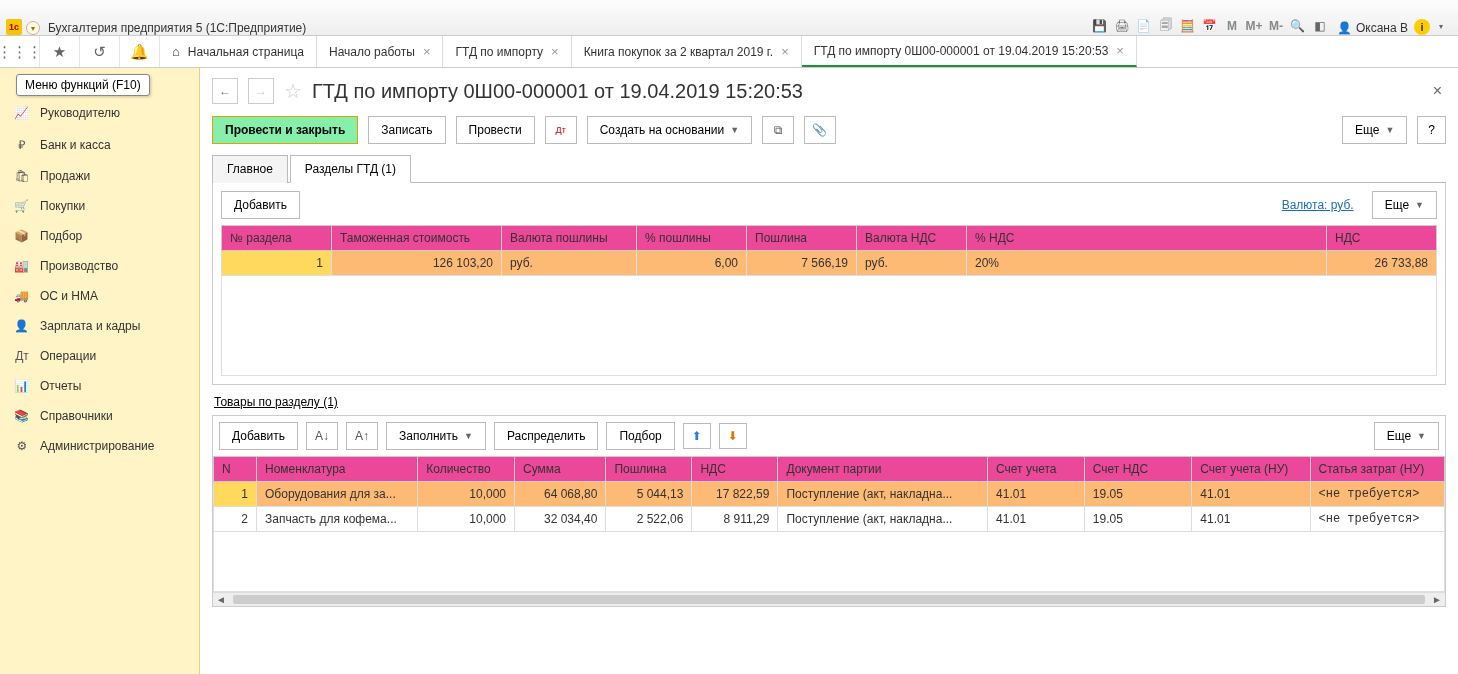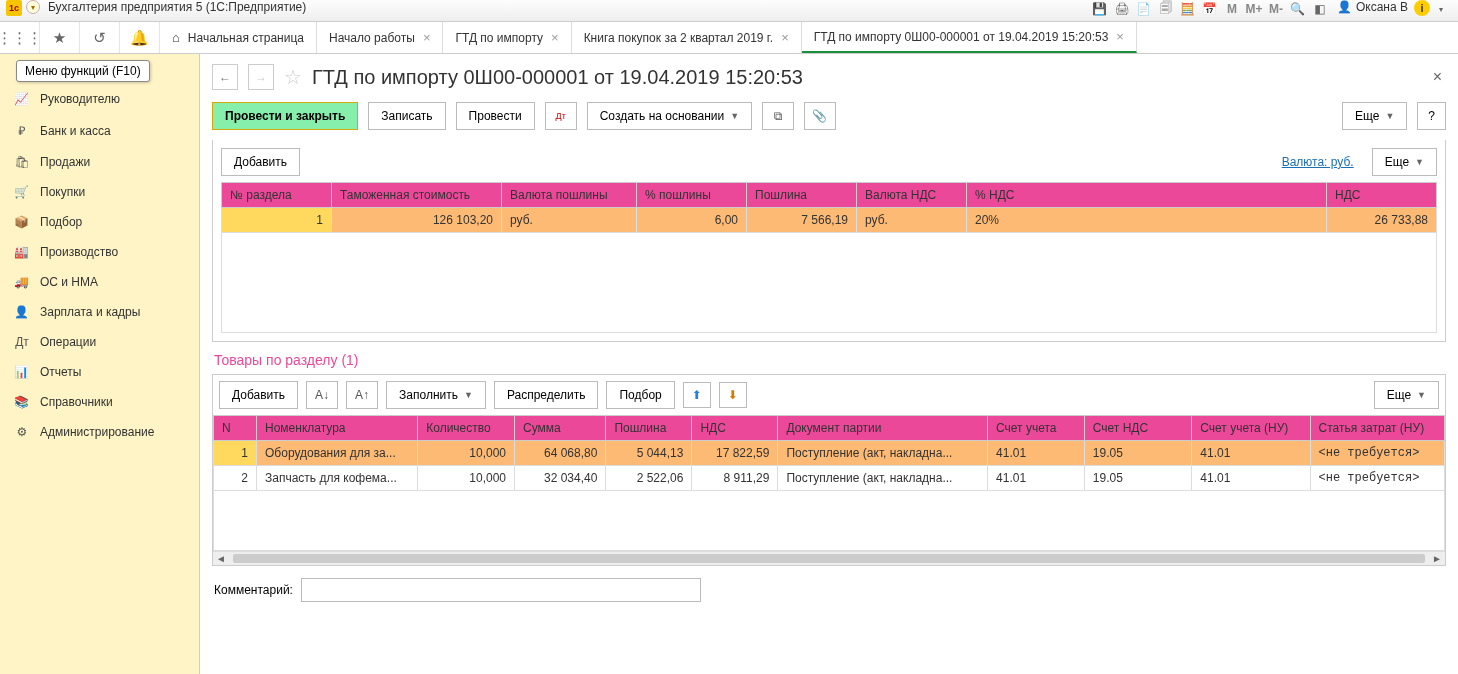--- a/index.html
+++ b/index.html
@@ -1,18 +1,18 @@
 <!DOCTYPE html>
 <html><head>
 <meta charset="utf-8">
 <style>
 * { box-sizing: border-box; margin: 0; padding: 0; font-family: Arial, sans-serif; font-size: 12px; }
 body { background: #fff; width: 1458px; height: 674px; overflow: hidden; position: relative; }
 
-.titlebar { height: 22px; background: linear-gradient(#fdfdfd,#eee); border-bottom:1px solid #ccc; display:flex; align-items:flex-start; padding:0 6px; }
+.titlebar { height: 36px; background: linear-gradient(#fdfdfd,#eee); border-bottom:1px solid #ccc; display:flex; align-items:flex-end; padding:0 6px; }
 .titlebar .logo { width:16px; height:16px; background:#f6c400; border-radius:2px; margin-right:4px; display:flex;align-items:center;justify-content:center;font-size:9px;font-weight:bold;color:#a00;}
 .titlebar .dd { width:14px;height:14px;border:1px solid #caa;border-radius:50%;background:#ffd;margin-right:8px;display:flex;align-items:center;justify-content:center;font-size:8px;color:#a60;}
 .titlebar .title{color:#333;}
 .titlebar .spacer{flex:1;}
 .titlebar .ticon{width:18px;height:18px;margin:0 2px;display:flex;align-items:center;justify-content:center;color:#666;font-size:12px;cursor:pointer;}
 .titlebar .ticon.b{color:#888;font-weight:bold;}
 .titlebar .user{display:flex;align-items:center;gap:4px;margin-left:6px;color:#333;}
 .titlebar .info{width:16px;height:16px;border-radius:50%;background:#fc0;color:#333;display:flex;align-items:center;justify-content:center;font-weight:bold;font-size:11px;margin-left:6px;}
 
 .toolbar2 { height:32px; border-bottom:1px solid #ccc; display:flex; align-items:stretch; background:#fff;}
@@ -54,21 +54,21 @@
 .currency-link{color:#1a6fb5;text-decoration:underline;cursor:pointer;margin-left:auto;margin-right:10px;}
 
 table.grid{width:100%;border-collapse:collapse;border:1px solid #ccc;}
 table.grid th{background:#ec4899;border:1px solid #ccc;padding:5px 8px;text-align:left;font-weight:normal;color:#333;}
 table.grid td{border:1px solid #ddd;padding:5px 8px;color:#333;}
 table.grid tr.sel td{background:#fdba74;}
 table.grid tr.sel td.hl{background:#ffd95e;}
 .r{text-align:right;}
 .muted{color:#999;font-family:Liberation Mono, monospace;}
 
-.sec-title{color:#ec4899;font-size:14px;padding:10px 2px 6px 2px;}
+.sec-title{color:#000000;font-size:12px;padding:10px 2px 6px 2px;text-decoration:underline;}
 
 .goods-wrap{border:1px solid #ccc;}
 .goods-tools{display:flex;align-items:center;gap:8px;padding:6px;}
 .goods-tools .spacer{flex:1;}
 .arrow-btn{background:#fff;border:1px solid #bbb;width:28px;height:26px;display:flex;align-items:center;justify-content:center;cursor:pointer;}
 .arrow-btn.up{color:#2a7de1;}
 .arrow-btn.dn{color:#d97a00;}
 
 .goods-scroll{overflow-x:auto;}
 table.goods{min-width:1200px;}
@@ -219,20 +219,24 @@
       <button class="btn-ic">⧉</button>
       <button class="btn-ic">📎</button>
       <div class="spacer"></div>
       <button class="btn-w">
           <span>Еще</span>
           <span class="chev">▼</span>
         </button>
       <button class="btn-w" style="padding:6px 10px;">?</button>
     </div>
 
+    <div class="formtabs">
+      <div class="ftab">Главное</div>
+      <div class="ftab active">Разделы ГТД (1)</div>
+    </div>
 
     <div class="section">
       <div class="row-tools">
         <button class="btn-w">Добавить</button>
         <a class="currency-link">Валюта: руб.</a>
         <button class="btn-w">
             <span>Еще</span>
             <span class="chev">▼</span>
           </button>
       </div>
@@ -338,18 +342,14 @@
         </tbody>
       </table>
       </div>
       <div class="scrollbar-fake">
         <div class="ar l">◄</div>
         <div class="thumb"></div>
         <div class="ar r">►</div>
       </div>
     </div>
 
-    <div class="comment-row">
-      <span>Комментарий:</span>
-      <input type="text" value="" style="">
-    </div>
   </div>
 </div>
 
 </body></html>

